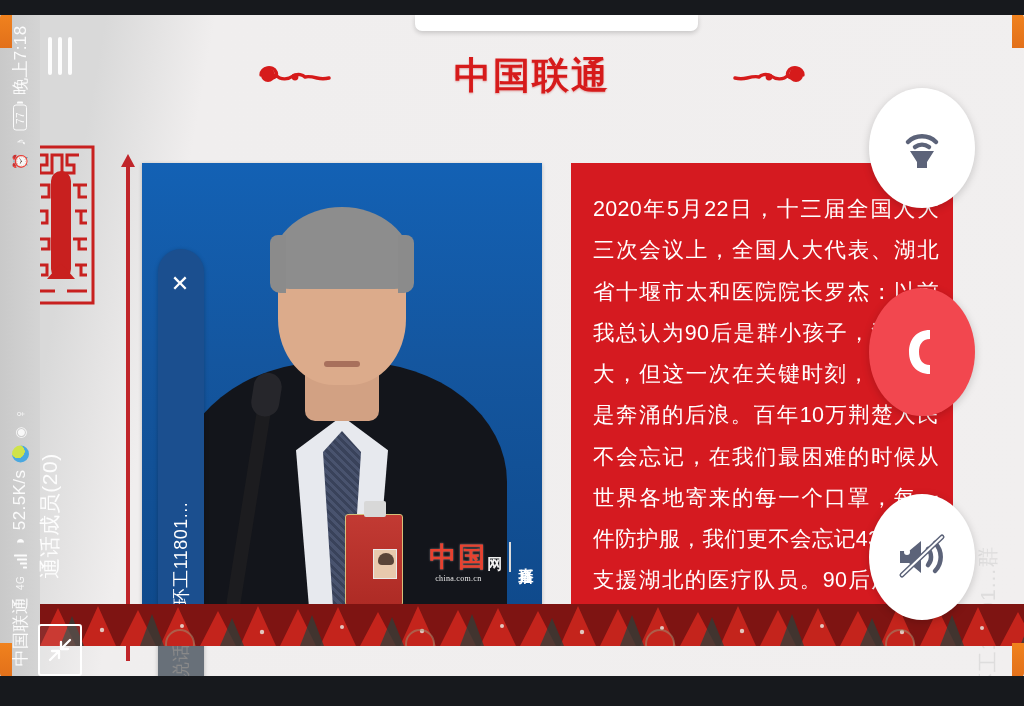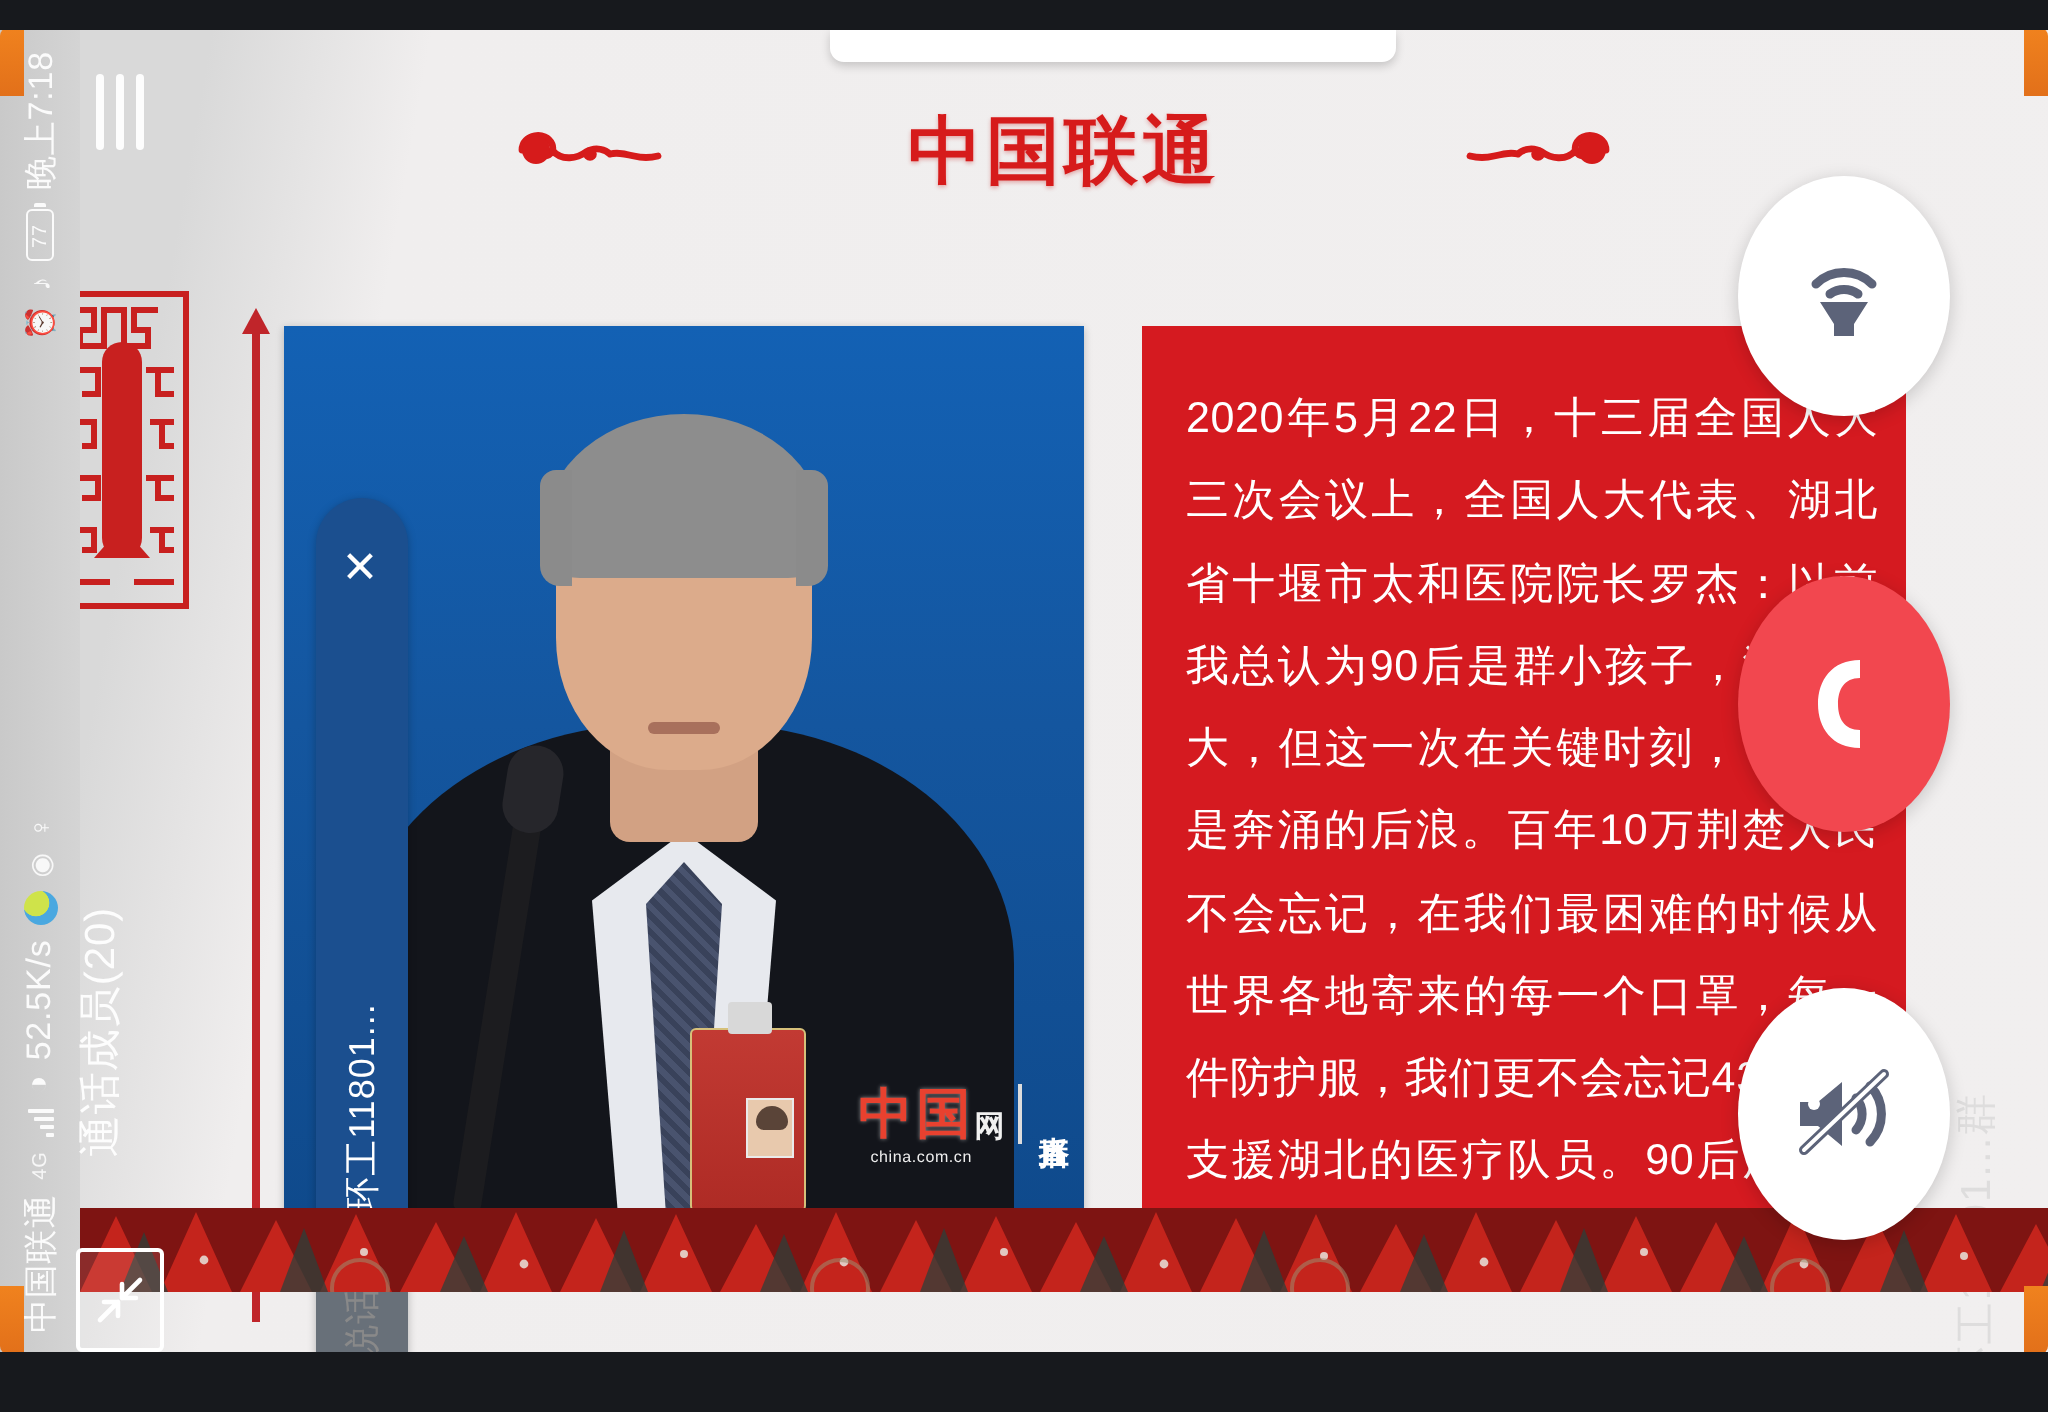--- a/index.html
+++ b/index.html
@@ -246,20 +246,21 @@
     font-size: 27px; font-weight: 700; color: #e8412f; line-height: 1;
     text-shadow: 0 0 2px rgba(255,255,255,.5);
   }
   .wm-wang {
     font-size: 15px; font-weight: 700; color: #f0f0f0; line-height: 1;
     align-self: flex-end;
   }
   .wm-url {
     position: absolute; left: 6px; bottom: -11px; font-size: 8px; color: #eee;
     letter-spacing: .3px;
+    font-family: Liberation Serif, serif;
   }
   .wm-bar { width: 2px; height: 30px; background: #dcdcdc; }
   .wm-zhibo {
     font-size: 15px; color: #ffffff; font-weight: 700;
     writing-mode: vertical-rl; line-height: 1.05; letter-spacing: 1px;
   }
 
   
   .speak-pill {
     position: absolute; left: 118px; top: 234px;

